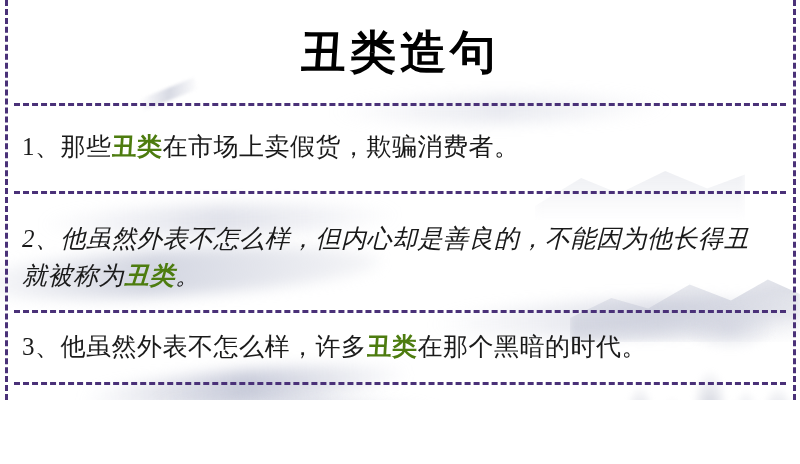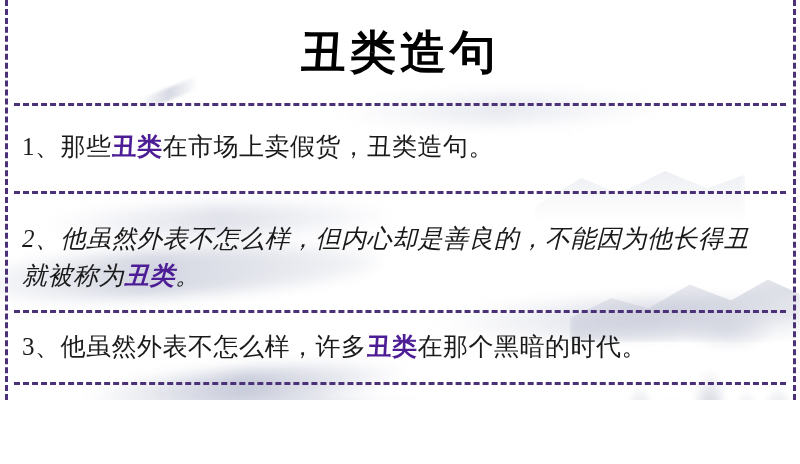--- a/index.html
+++ b/index.html
@@ -142,21 +142,21 @@
     font-size: 25px;
     line-height: 37px;
     color: #1a1a1a;
     letter-spacing: 0.5px;
   }
   .s1 { top: 128px; }
   .s2 { top: 220px; font-style: italic; }
   .s3 { top: 328px; }
 
   .kw {
-    color: #4c1d95;
+    color: #4d7c0f;
     font-weight: 700;
   }
 
   
   .logo {
     position: absolute;
     left: 672px;
     top: 411px;
     display: flex;
     align-items: center;
@@ -202,21 +202,21 @@
   <div class="hr-dash" style="top:103px;"></div>
   <div class="hr-dash" style="top:191px;"></div>
   <div class="hr-dash" style="top:310px;"></div>
   <div class="hr-dash" style="top:382px;"></div>
 
   <div class="content">
 
     <div class="title">丑类造句</div>
 
     <div class="sentence s1">
-      <span>1、</span><span>那些</span><span class="kw">丑类</span><span>在市场上卖假货，丑类造句。</span>
+      <span>1、</span><span>那些</span><span class="kw">丑类</span><span>在市场上卖假货，欺骗消费者。</span>
     </div>
 
     <div class="sentence s2">
       <span>2、</span><span>他虽然外表不怎么样，但内心却是善良的，不能因为他长得丑就被称为</span><span class="kw">丑类</span><span>。</span>
     </div>
 
     <div class="sentence s3">
       <span>3、</span><span>他虽然外表不怎么样，许多</span><span class="kw">丑类</span><span>在那个黑暗的时代。</span>
     </div>
   </div>

